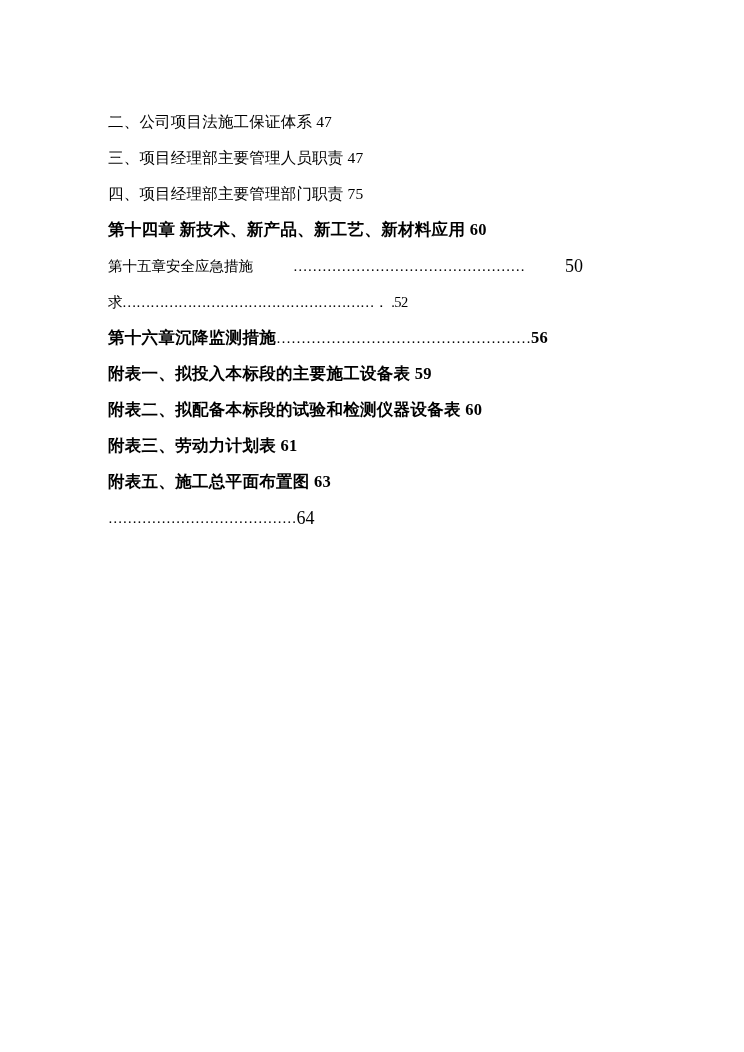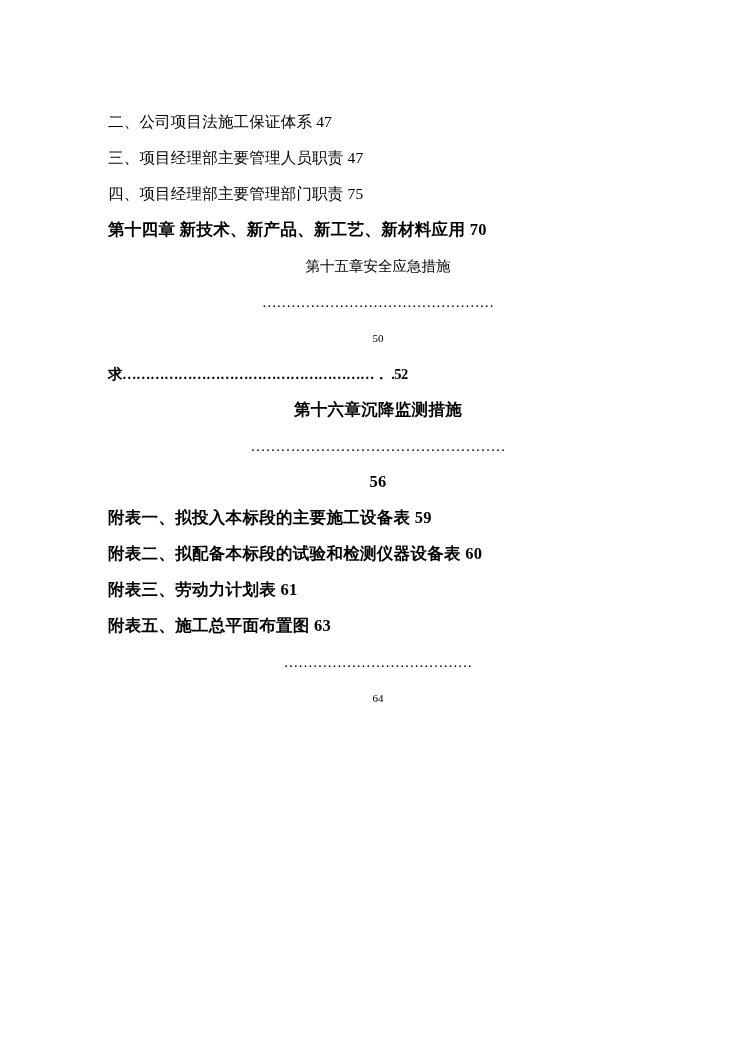--- a/index.html
+++ b/index.html
@@ -47,45 +47,43 @@
   }
   .reg-sm {
     font-size: 14.5px;
     line-height: 36px;
   }
   .dots {
     letter-spacing: 0px;
   }
   .tight {
     letter-spacing: -0.5px;
-    font-weight: bold;
   }
   .row {
     display: flex;
-    align-items: center;
-    flex-direction: column;
+    align-items: flex-start;
   }
   .pagenum {
-    font-size: 11px;
+    font-size: 18px;
   }
   .gap-1 { width: 40px; display:inline-block; }
 </style>
 </head>
 <body>
 
 <div class="page">
   <div class="toc">
 
     <div class="line reg">二、公司项目法施工保证体系 47</div>
 
     <div class="line reg">三、项目经理部主要管理人员职责 47</div>
 
     <div class="line reg">四、项目经理部主要管理部门职责 75</div>
 
-    <div class="line bold">第十四章 新技术、新产品、新工艺、新材料应用 70</div>
+    <div class="line bold">第十四章 新技术、新产品、新工艺、新材料应用 60</div>
 
     <div class="line reg-sm row">
       <span>第十五章安全应急措施</span>
       <span class="gap-1"></span>
       <span class="dots">…………………………………………</span>
       <span class="gap-1"></span>
       <span class="pagenum">50</span>
     </div>
 
 

